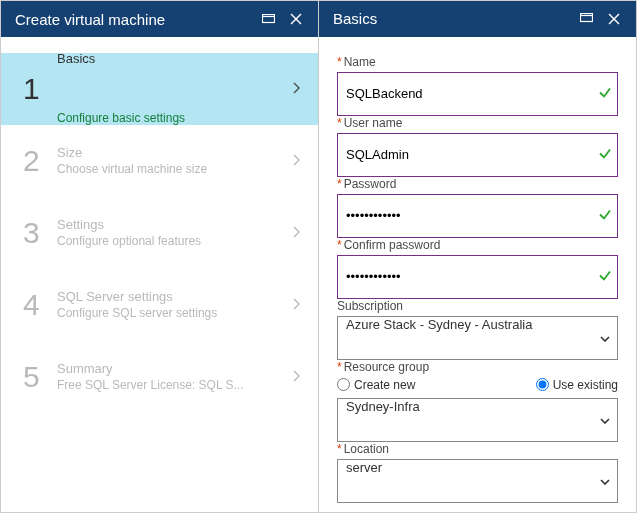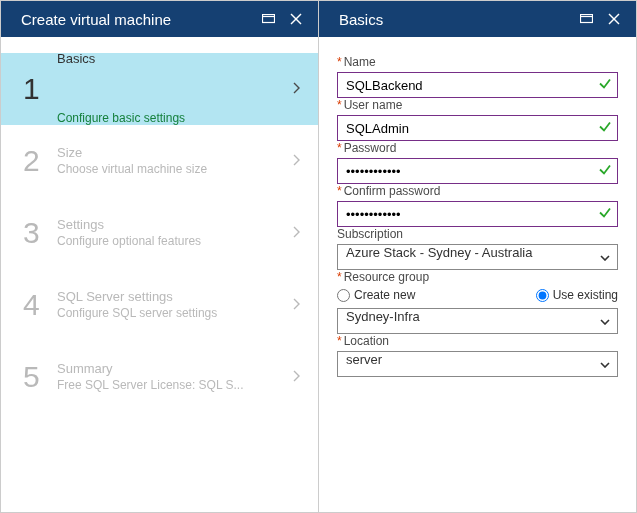--- a/index.html
+++ b/index.html
@@ -22,21 +22,21 @@
     min-width: 0;
   }
   .col-left { width: 318px; border-right: 1px solid #ccc; }
   .col-right { flex: 1; }
   .blade-header {
     background: #154072;
     color: #fff;
     height: 36px;
     display: flex;
     align-items: center;
-    padding: 0 8px 0 20px;
+    padding: 0 8px 0 14px;
     font-size: 15px;
     font-weight: 400;
   }
   .blade-header .title { flex: 1; white-space: nowrap; overflow: hidden; text-overflow: ellipsis; }
   .hdr-icon {
     width: 28px; height: 28px;
     display: flex; align-items: center; justify-content: center;
     cursor: pointer;
     color: #fff;
   }
@@ -84,21 +84,21 @@
   .field { margin-bottom: 0; }
   .field-label {
     font-size: 12px;
     color: #4a4a4a;
     margin-bottom: 3px;
     display: block;
   }
   .req { color: #d83b01; margin-right: 2px; }
   .text-input, .select-input {
     width: 100%;
-    height: 26px;
+    height: 44px;
     border: 1px solid #762e87;
     padding: 0 26px 0 8px;
     font-size: 13px;
     font-family: inherit;
     background: #fff;
     outline: none;
   }
   .select-gray { border: 1px solid #888; }
   .input-wrap { position: relative; }
   .valid-check {

